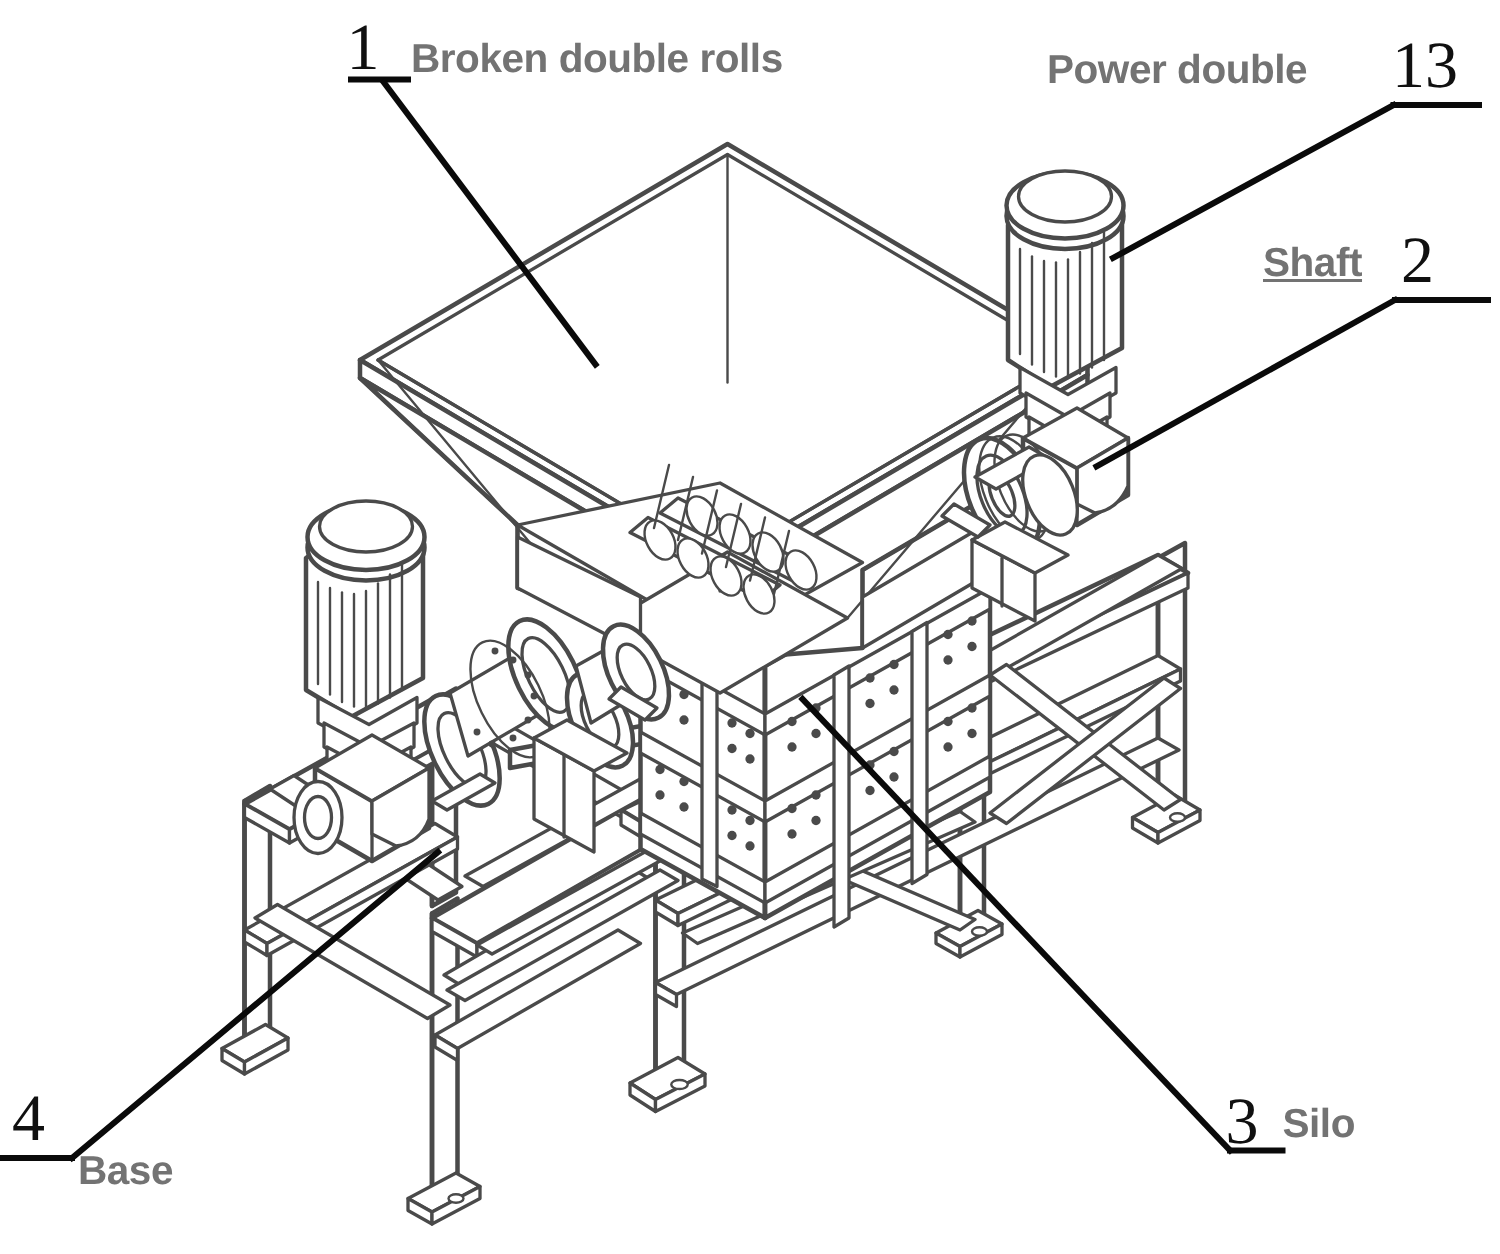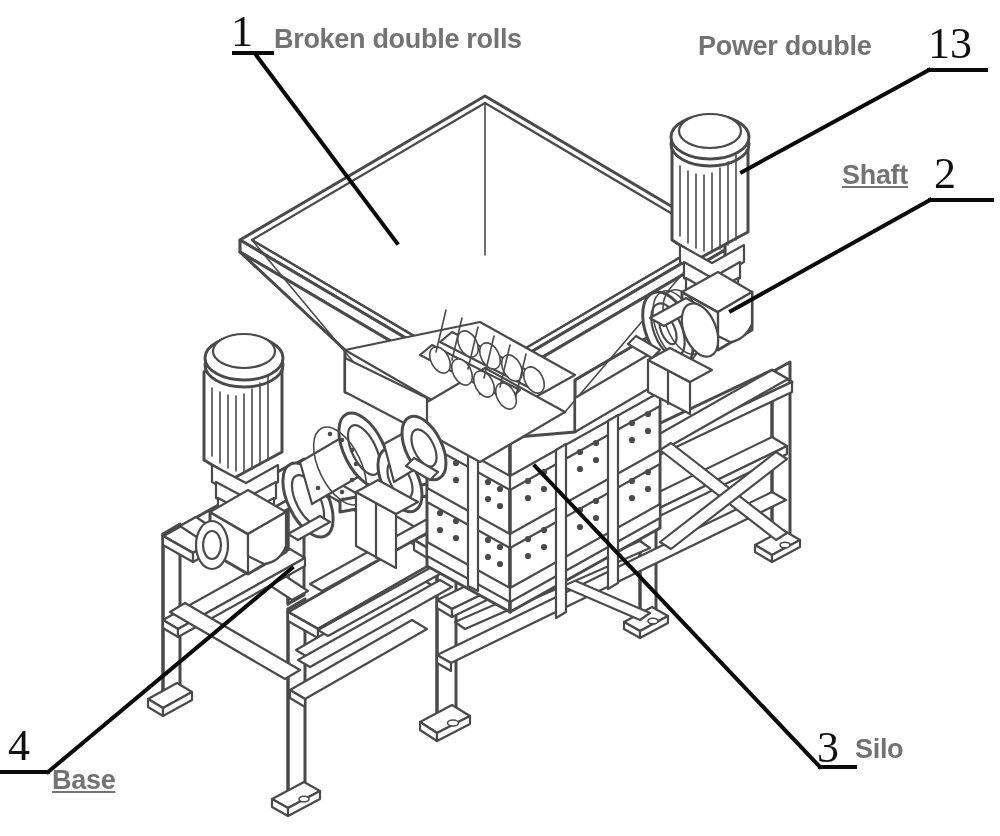--- a/index.html
+++ b/index.html
@@ -43,21 +43,21 @@
     font-family: "Liberation Serif", serif;
     font-weight: 400;
     font-size: 44px;
     line-height: 1;
     white-space: nowrap;
     user-select: none;
   }
   #lbl-broken { left: 274px; top: 26px; }
   #lbl-power  { left: 698px; top: 33px; }
   #lbl-shaft  { left: 842px; top: 162px; text-decoration: underline; }
-  #lbl-base   { left: 52px;  top: 767px; text-decoration: underline; }
+  #lbl-base   { left: 52px;  top: 767px; }
   #lbl-silo   { left: 855px; top: 736px; }
 
   #num-1  { left: 231px; top: 10px; }
   #num-13 { left: 928px; top: 22px; }
   #num-2  { left: 934px; top: 152px; }
   #num-4  { left: 8px;   top: 724px; }
   #num-3  { left: 817px; top: 726px; }
 </style>
 </head>
 <body>

